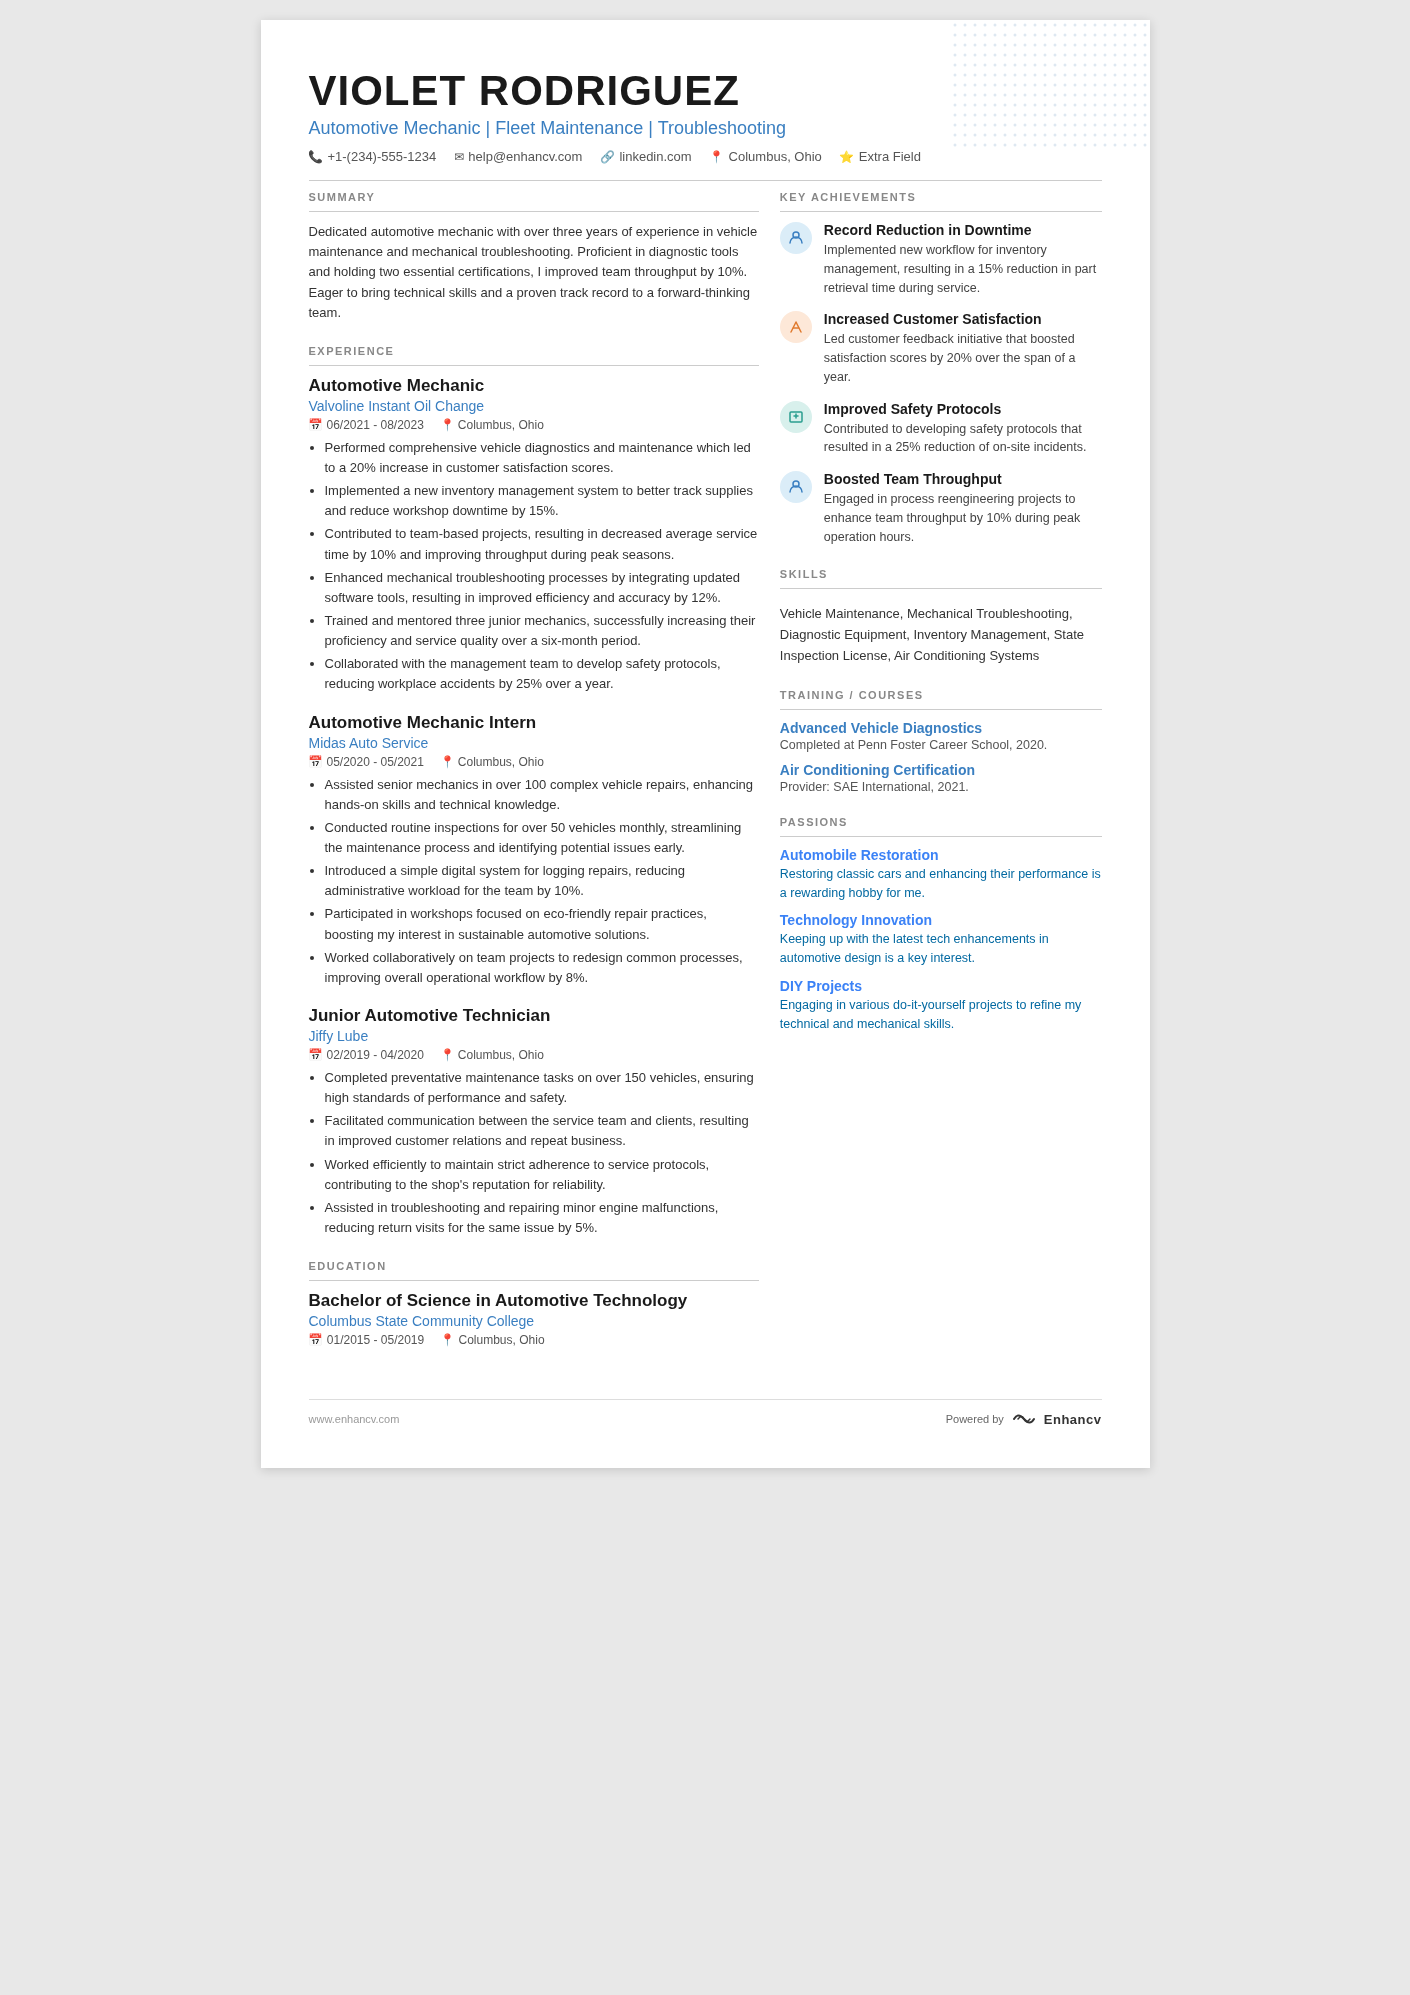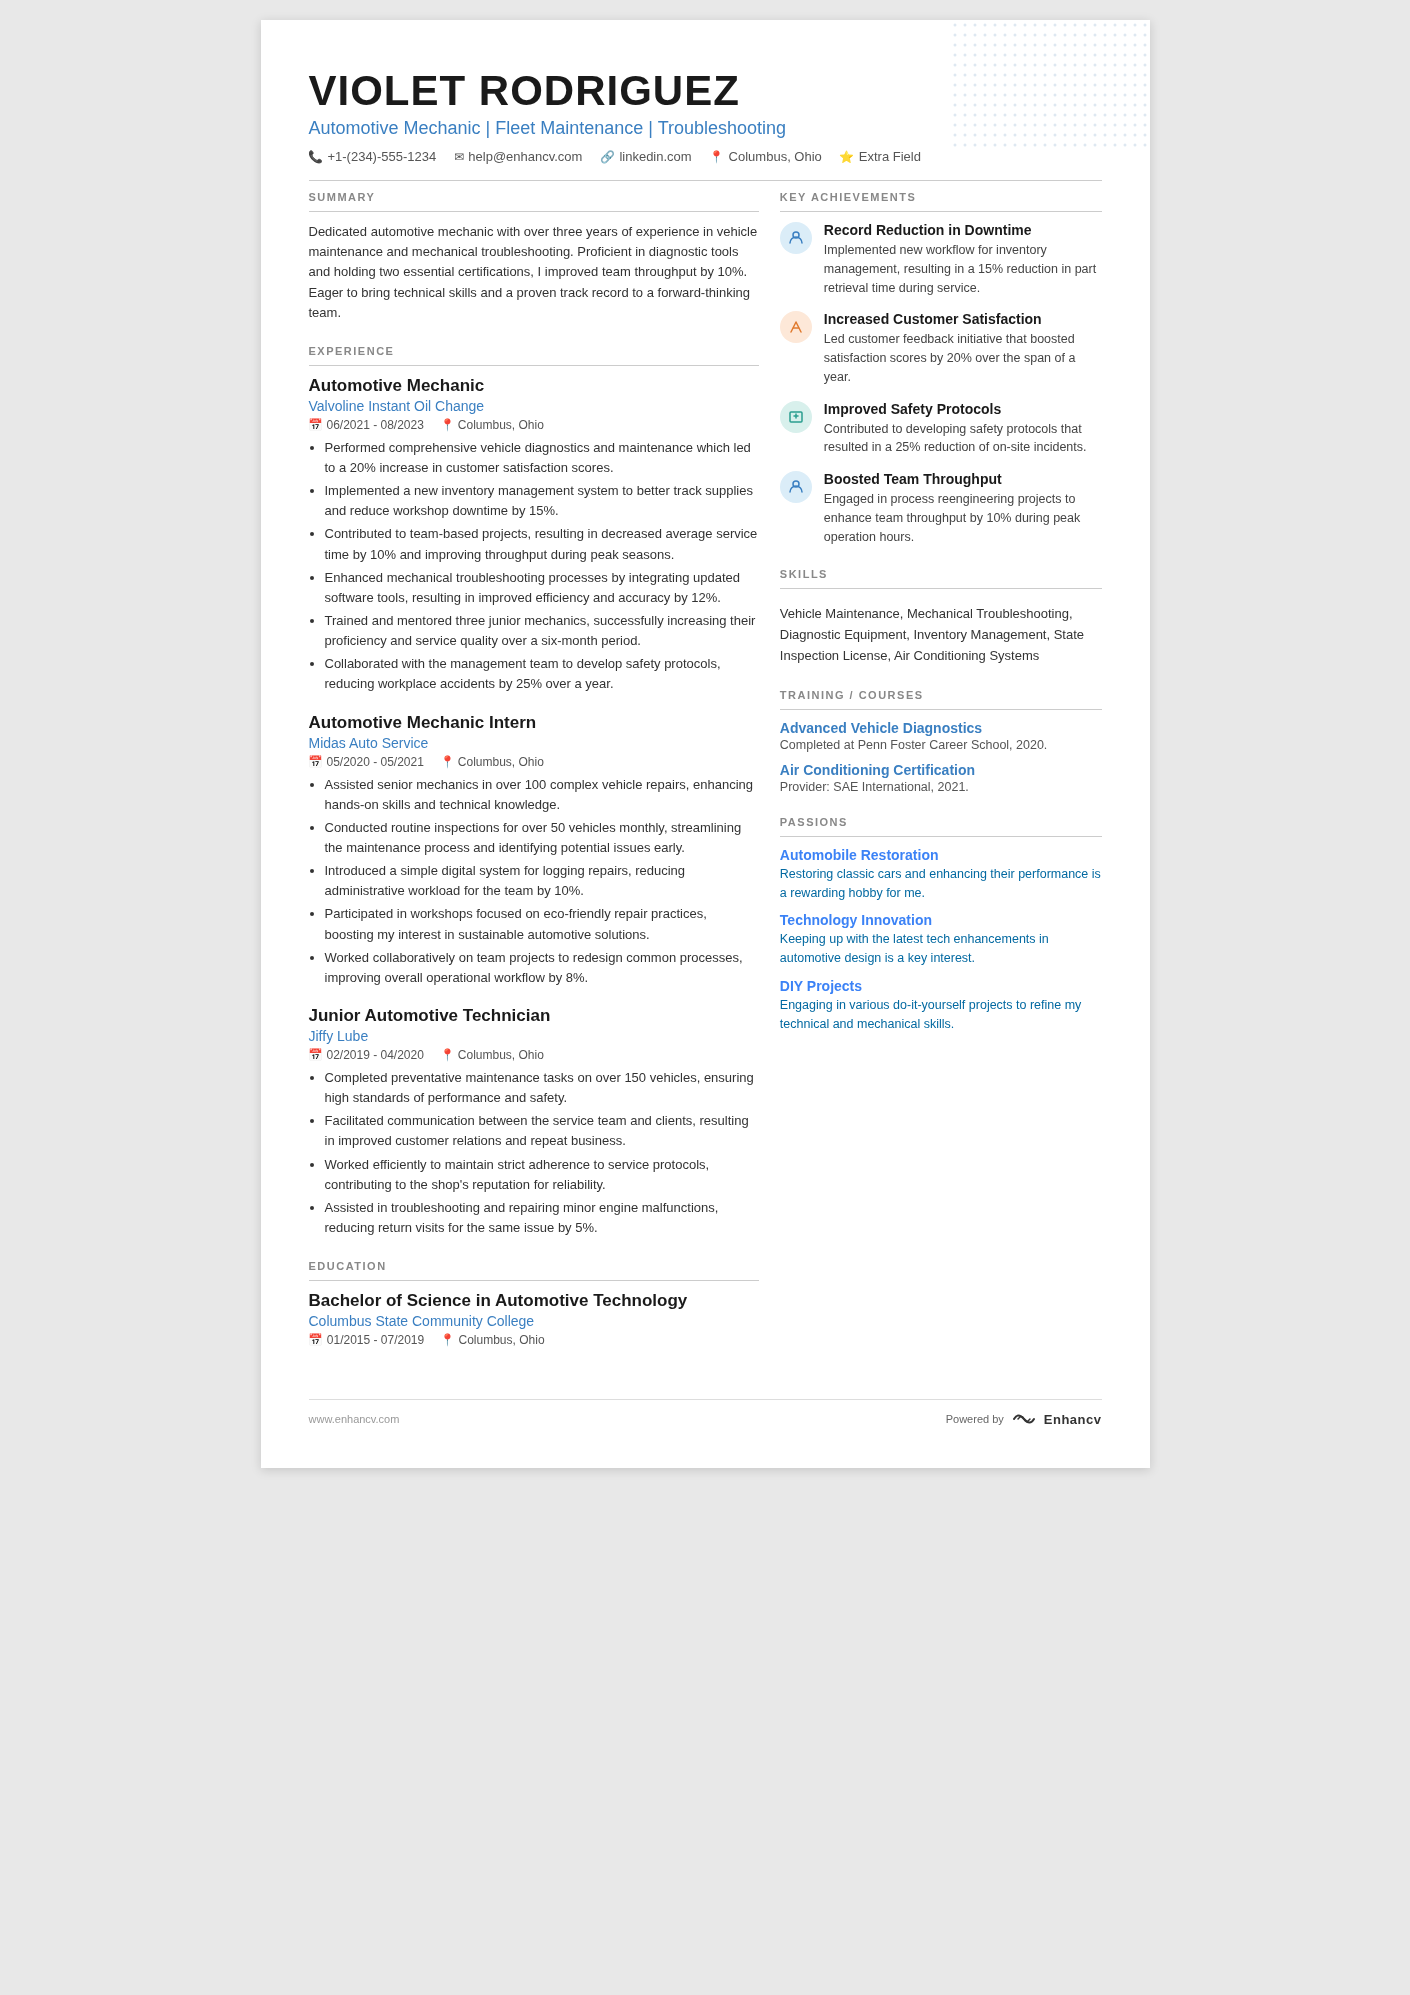--- a/index.html
+++ b/index.html
@@ -354,21 +354,21 @@
       </div>
 
       <div class="section">
         <div class="section-title">EDUCATION</div>
         <hr class="section-title-divider">
         <div class="edu-degree">Bachelor of Science in Automotive Technology</div>
         <div class="edu-school">Columbus State Community College</div>
         <div class="edu-meta">
           <span>
             <span>📅</span>
-            <span>01/2015 - 07/2019</span>
+            <span>01/2015 - 05/2019</span>
           </span>
           <span>
             <span>📍</span>
             <span>Columbus, Ohio</span>
           </span>
         </div>
       </div>
 
     </div>
 

